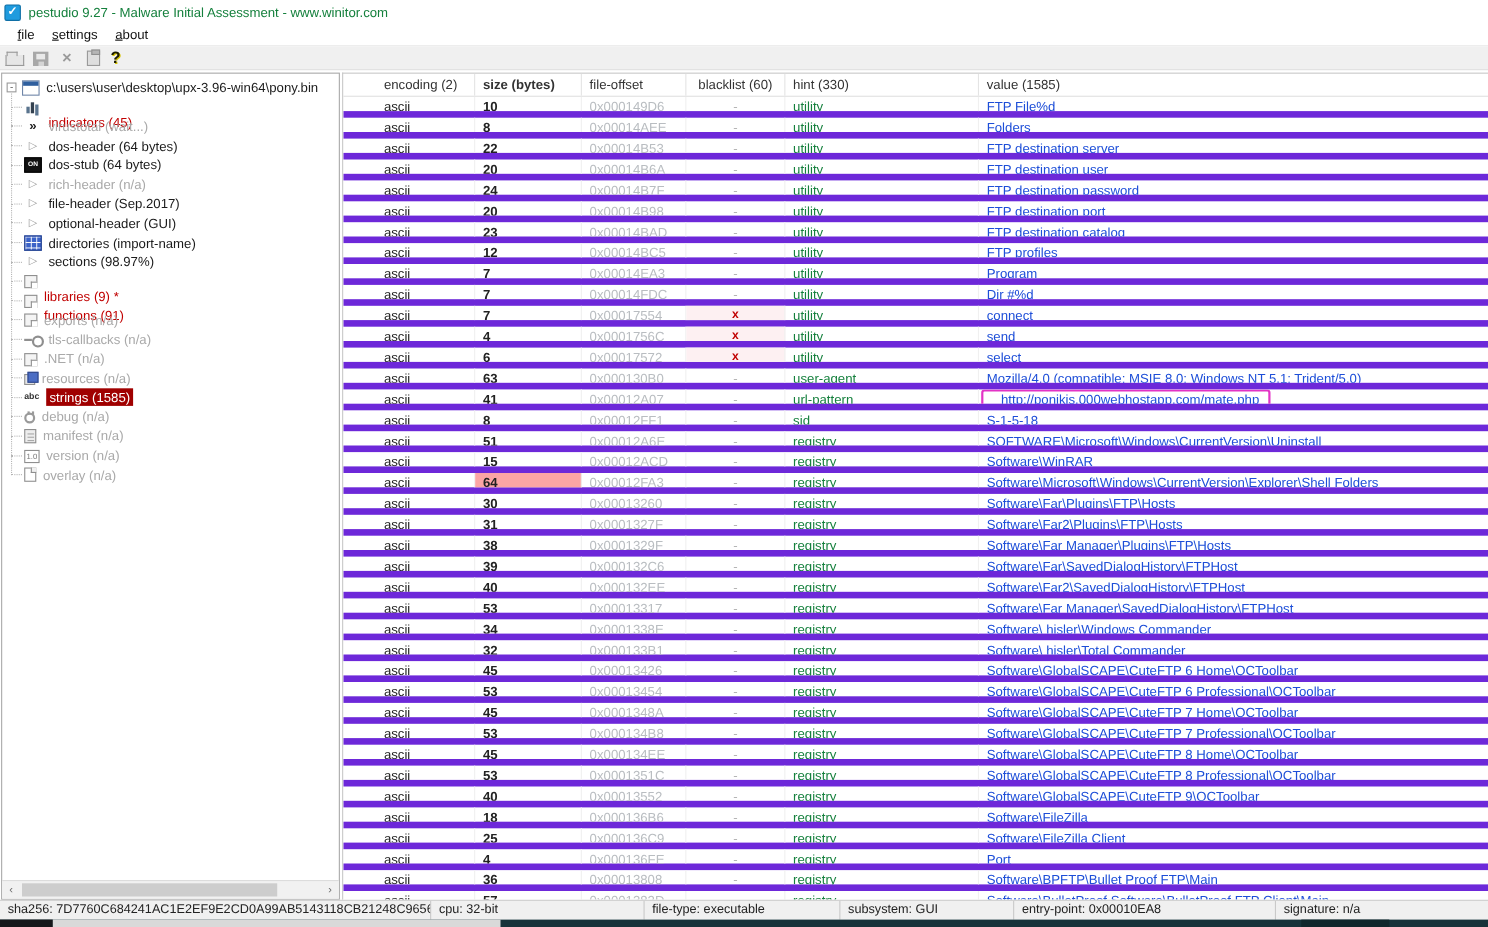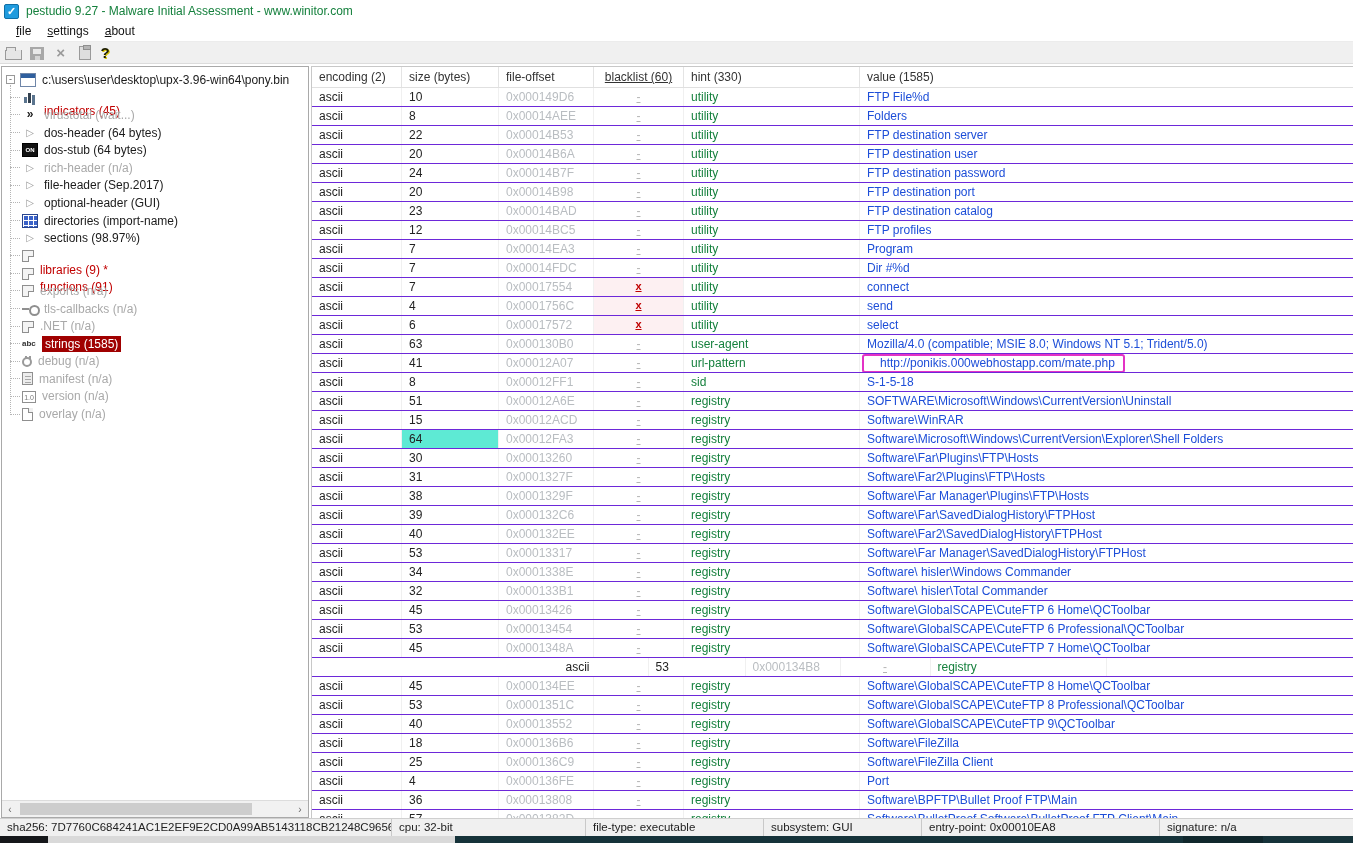--- a/index.html
+++ b/index.html
@@ -100,31 +100,31 @@
   .hs-track { flex:1 1 auto; height:100%; position:relative; }
   .hs-thumb { position:absolute; left:2px; top:2px; bottom:2px; width:232px; background:#cdcdcd; }
 
   
   .table-panel { flex:1 1 auto; margin-left:2px; border-top:1px solid #c8c8c8; border-left:1px solid #c8c8c8;
                  background:#fff; display:flex; flex-direction:column; overflow:hidden; min-width:0;}
   .thead { height:21px; display:flex; border-bottom:1px solid #e0e0e0; flex:0 0 auto; }
   .th { font-size:12px; color:#333; padding:3px 0 0 7px; border-right:1px solid #e4e4e4; white-space:nowrap;
         overflow:hidden;}
   .tbody { flex:1 1 auto; overflow:hidden; }
-  .tr { height:19px; display:flex; border-bottom:1px solid #6d28d9;justify-content:center; }
+  .tr { height:19px; display:flex; border-bottom:6px solid #6d28d9; }
   .td { font-size:12px; padding:2px 0 0 7px; border-right:1px solid #f0f0f0; white-space:nowrap; overflow:hidden;}
-  .col0 { width:90px; flex:0 0 auto; }
-  .col1 { width:97px; flex:0 0 auto; }
+  .col0 { width:90px; flex:0 0 auto;margin-left:30px; }
+  .col1 { width:97px; flex:0 0 auto;font-weight:bold; }
   .col2 { width:95px; flex:0 0 auto; }
-  .col3 { width:90px; flex:0 0 auto; text-align:center; padding-left:0;text-decoration:underline; }
+  .col3 { width:90px; flex:0 0 auto; text-align:center; padding-left:0; }
   .col4 { width:176px; flex:0 0 auto; }
   .col5 { flex:1 1 auto; border-right:none; }
   .c-enc { color:#222; }
   .c-size { color:#222; }
-  .c-size.sel-blue { background:#5eead4; }
+  .c-size.sel-blue { background:#fca5a5; }
   .c-off { color:#b9bdc1; }
   .c-bl-dash { color:#b5b5b5; }
   .c-bl-x { color:#c00000; font-weight:bold; background:#fdf0f2; font-size:11px;}
   .c-hint { color:#15803d; }
   .vlink { color:#1d4ed8; cursor:pointer; }
   .magenta-box { display:inline-block; border:2px solid #e333c5; border-radius:3px; padding:0 8px 1px 16px;
                  margin:-2px 0 0 -5px; }
 
   
   .statusbar { height:18px; flex:0 0 auto; background:#f0f0f0; border-top:1px solid #cfcfcf;
@@ -243,20 +243,25 @@
               <span class="ticon icon-key-icon"></span>
               <span class="tree-label disabled">tls-callbacks (n/a)</span>
             </div>
             <div class="tree-row">
               <span class="stub"></span>
               <span class="ticon icon-sheet-icon"></span>
               <span class="tree-label disabled">.NET (n/a)</span>
             </div>
             <div class="tree-row">
               <span class="stub"></span>
+              <span class="ticon icon-resources-icon"></span>
+              <span class="tree-label disabled">resources (n/a)</span>
+            </div>
+            <div class="tree-row">
+              <span class="stub"></span>
               <span class="ticon icon-abc-icon">abc</span>
               <span class="tree-label selected">strings (1585)</span>
             </div>
             <div class="tree-row">
               <span class="stub"></span>
               <span class="ticon icon-bug-icon"></span>
               <span class="tree-label disabled">debug (n/a)</span>
             </div>
             <div class="tree-row">
               <span class="stub"></span>
@@ -533,20 +538,21 @@
             <div class="td col3 c-bl-dash">-</div>
             <div class="td col4 c-hint">registry</div>
             <div class="td col5"><span class="vlink">Software\GlobalSCAPE\CuteFTP 7 Home\QCToolbar</span></div>
           </div>
           <div class="tr">
             <div class="td col0 c-enc">ascii</div>
             <div class="td col1 c-size">53</div>
             <div class="td col2 c-off">0x000134B8</div>
             <div class="td col3 c-bl-dash">-</div>
             <div class="td col4 c-hint">registry</div>
+            <div class="td col5"><span class="vlink">Software\GlobalSCAPE\CuteFTP 7 Professional\QCToolbar</span></div>
           </div>
           <div class="tr">
             <div class="td col0 c-enc">ascii</div>
             <div class="td col1 c-size">45</div>
             <div class="td col2 c-off">0x000134EE</div>
             <div class="td col3 c-bl-dash">-</div>
             <div class="td col4 c-hint">registry</div>
             <div class="td col5"><span class="vlink">Software\GlobalSCAPE\CuteFTP 8 Home\QCToolbar</span></div>
           </div>
           <div class="tr">

